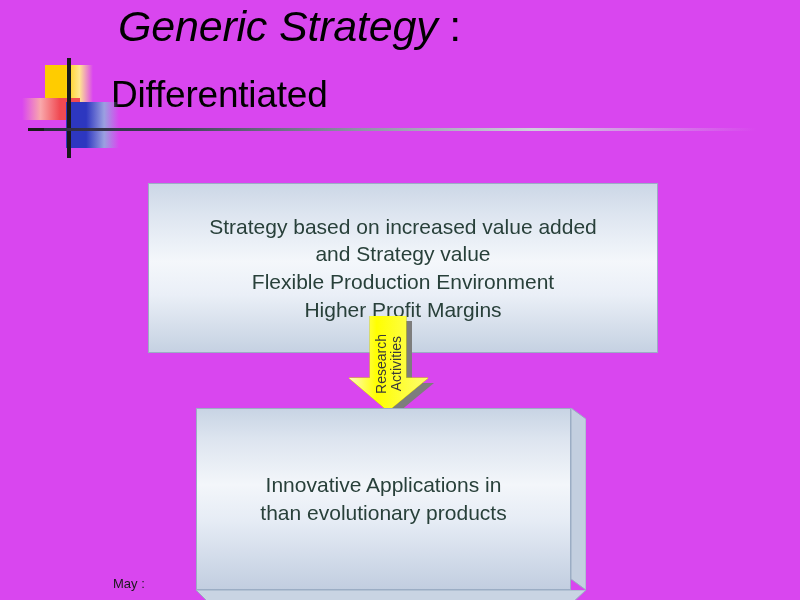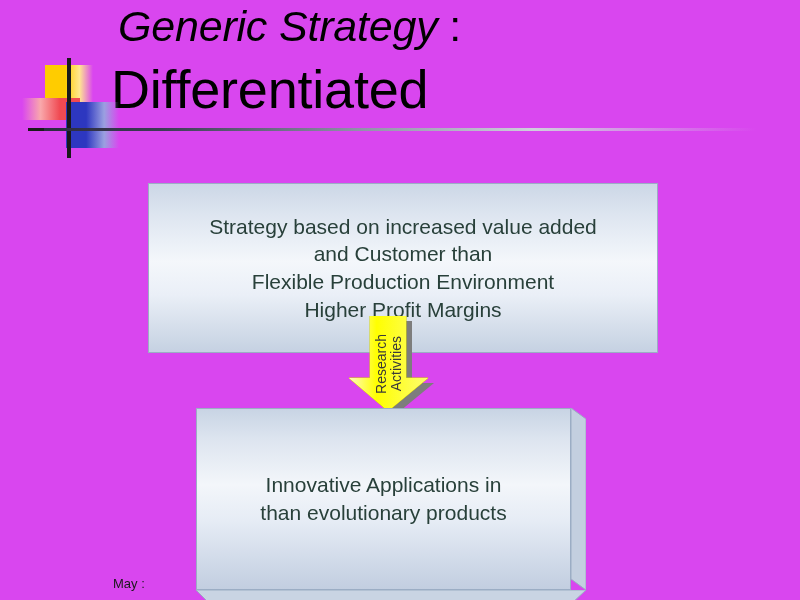--- a/index.html
+++ b/index.html
@@ -38,22 +38,22 @@
     color: #000000;
     white-space: nowrap;
     letter-spacing: -0.2px;
   }
   #title-line1 .colon {
     font-style: normal;
   }
   #title-line2 {
     position: absolute;
     left: 111px;
-    top: 58px;
-    font-size: 54px;
+    top: 74px;
+    font-size: 37px;
     font-style: normal;
     color: #000000;
     white-space: nowrap;
     letter-spacing: -0.2px;
   }
 
   
   #logo {
     position: absolute;
     left: 22px;
@@ -263,21 +263,21 @@
     <div class="logo-sq" id="logo-blue"></div>
     <div class="logo-sq" id="logo-vbar"></div>
     <div class="logo-sq" id="logo-hbar"></div>
   </div>
 
   <div id="title-rule"></div>
 
   <div id="top-box">
     <div id="top-box-body">
       <div class="box-line">Strategy based on increased value added</div>
-      <div class="box-line">and Customer than</div>
+      <div class="box-line">and Strategy value</div>
       <div class="box-line">Flexible Production Environment</div>
       <div class="box-line">Higher Profit Margins</div>
     </div>
   </div>
 
   <div id="arrow-group">
     <svg id="arrow-shadow-svg" width="110" height="96" viewBox="0 0 110 96">
       <polygon points="21,0 57,0 57,62 79,62 39,95 0,62 21,62" fill="#7d7d7d"></polygon>
     </svg>
     <svg id="arrow-svg" width="110" height="96" viewBox="0 0 110 96">

